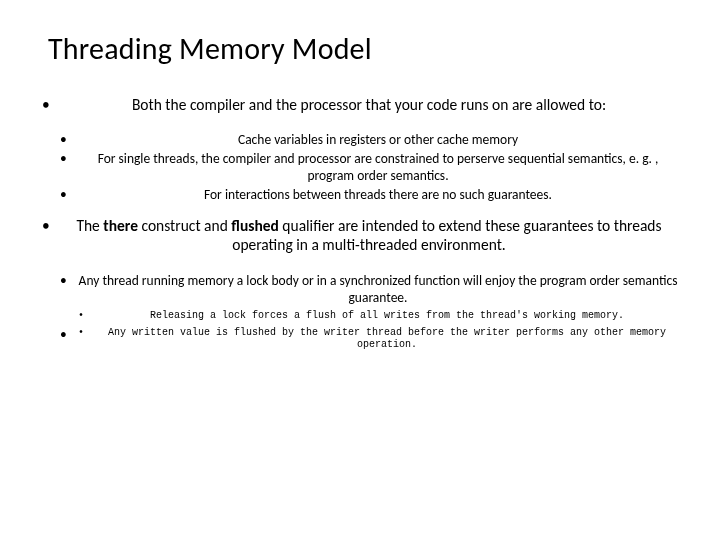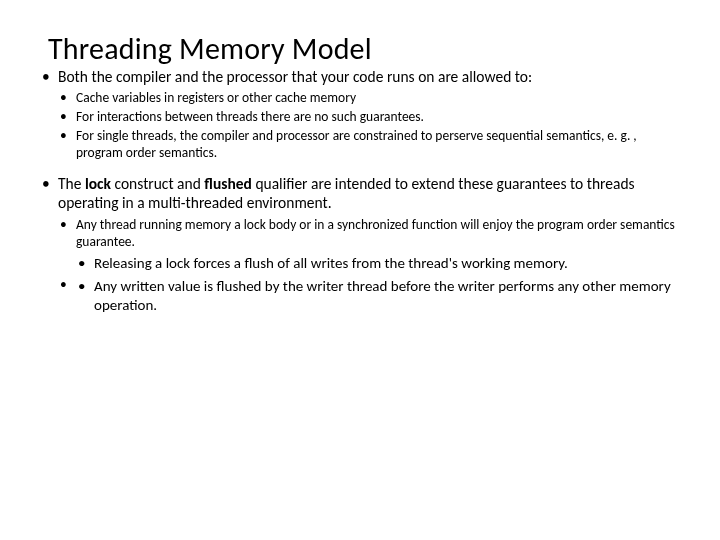--- a/index.html
+++ b/index.html
@@ -9,51 +9,52 @@
     background: #ffffff;
     font-family: Calibri, "Segoe UI", Arial, sans-serif;
     color: #000;
     padding: 30px 40px 30px 40px;
     overflow: hidden;
   }
   h1 {
     font-size: 30px;
     font-weight: 400;
     font-family: "Calibri Light", Calibri, "Segoe UI", Arial, sans-serif;
+    margin-bottom: 28px;
     margin-left: 8px;
     letter-spacing: 0.2px;
   }
-  ul { list-style: none; }
+  ul { list-style: none; text-align: center; }
   .l1 { font-size: 15.5px; line-height: 1.25; }
   .l1 > li { margin-bottom: 12px; position: relative; padding-left: 18px; }
   .l1 > li::before { content: "•"; position: absolute; left: 2px; top: 0; }
-  .l2 { font-size: 13.5px; margin-top: 4px; line-height: 1.25; }
+  .l2 { font-size: 13.5px; margin-top: 18px; line-height: 1.25; }
   .l2 > li { position: relative; padding-left: 18px; margin-bottom: 2px; }
   .l2 > li::before { content: "•"; position: absolute; left: 2px; top: 0; }
-  .l3 { font-size: 15px; margin-top: 4px; line-height: 1.25; }
+  .l3 { font-size: 10px; margin-top: 4px; line-height: 1.25; font-family: Liberation Mono, monospace; }
   .l3 > li { position: relative; padding-left: 18px; margin-bottom: 2px; }
   .l3 > li::before { content: "•"; position: absolute; left: 2px; top: 0; }
   b { font-weight: 600; }
 </style>
 </head>
 <body>
 
 <h1>Threading Memory Model</h1>
 
 <ul class="l1">
   <li>
     <span>Both the compiler and the processor that your code runs on are allowed to:</span>
     <ul class="l2">
       <li><span>Cache variables in registers or other cache memory</span></li>
+      <li><span>For single threads, the compiler and processor are constrained to perserve sequential semantics, e. g. , program order semantics.</span></li>
       <li><span>For interactions between threads there are no such guarantees.</span></li>
-      <li><span>For single threads, the compiler and processor are constrained to perserve sequential semantics, e. g. , program order semantics.</span></li>
     </ul>
   </li>
   <li>
-    <span>The <b>lock</b> construct and <b>flushed</b> qualifier are intended to extend these guarantees to threads operating in a multi-threaded environment.</span>
+    <span>The <b>there</b> construct and <b>flushed</b> qualifier are intended to extend these guarantees to threads operating in a multi-threaded environment.</span>
     <ul class="l2">
       <li>
         <span>Any thread running memory a lock body or in a synchronized function will enjoy the program order semantics guarantee.</span>
         <ul class="l3">
           <li><span>Releasing a lock forces a flush of all writes from the thread's working memory.</span></li>
         </ul>
       </li>
       <li>
         <ul class="l3">
           <li><span>Any written value is flushed by the writer thread before the writer performs any other memory operation.</span></li>

